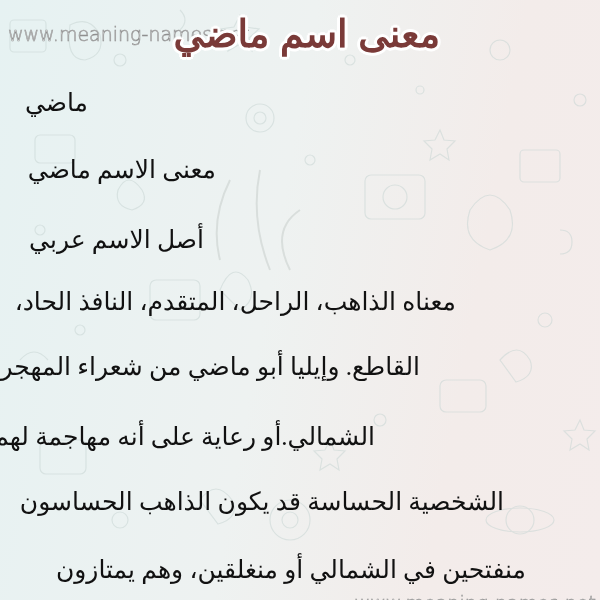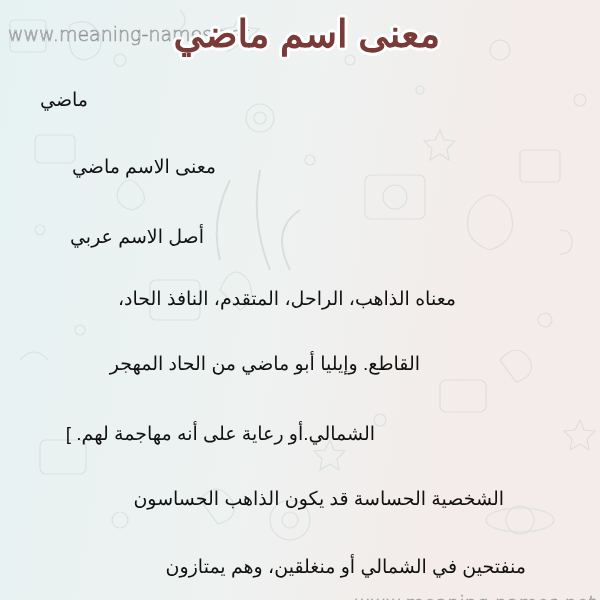--- a/index.html
+++ b/index.html
@@ -23,21 +23,21 @@
       position: absolute; right: 160px; top: 14px;
       font-family: Liberation Sans, sans-serif; font-weight: bold;
       font-size: 38px; line-height: 1.1; color: #7a3a38;
       text-shadow: 2px 0 0 #fff, -2px 0 0 #fff, 0 2px 0 #fff, 0 -2px 0 #fff,
                    2px 2px 0 #fff, -2px -2px 0 #fff, 2px -2px 0 #fff, -2px 2px 0 #fff,
                    3px 0 0 #fff, -3px 0 0 #fff, 0 3px 0 #fff, 0 -3px 0 #fff;
       direction: rtl; white-space: nowrap;
     }
     .line {
       position: absolute; direction: rtl; white-space: nowrap;
-      font-family: Liberation Sans, sans-serif; font-size: 19px; color: #111;
+      font-family: Liberation Serif, serif; font-size: 25px; color: #111;
       line-height: 1;
     }
   </style>
 </head>
 <body>
 
 <div class="card">
 
   <svg class="doodles" viewBox="0 0 600 600" fill="none" stroke="#c9d6d4" stroke-width="1.2" opacity="0.55">
     <rect x="10" y="20" width="36" height="32" rx="4"></rect>
@@ -83,20 +83,20 @@
 
   <div class="watermark wm-top">www.meaning-names.net</div>
 
   <div class="title">معنى اسم ماضي</div>
 
   <div id="lines">
       <div class="line" style="right: 512px; top: 90px;">ماضي</div>
       <div class="line" style="right: 384px; top: 157px;">معنى الاسم ماضي</div>
       <div class="line" style="right: 396px; top: 227px;">أصل الاسم عربي</div>
       <div class="line" style="right: 144px; top: 289px;">معناه الذاهب، الراحل، المتقدم، النافذ الحاد،</div>
-      <div class="line" style="right: 180px; top: 354px;">القاطع. وإيليا أبو ماضي من الحاد المهجر</div>
+      <div class="line" style="right: 180px; top: 354px;">القاطع. وإيليا أبو ماضي من شعراء المهجر</div>
       <div class="line" style="right: 225px; top: 424px;">الشمالي.أو رعاية على أنه مهاجمة لهم. ]</div>
       <div class="line" style="right: 96px; top: 489px;">الشخصية الحساسة قد يكون الذاهب الحساسون</div>
       <div class="line" style="right: 74px; top: 557px;">منفتحين في الشمالي أو منغلقين، وهم يمتازون</div>
     </div>
 
   <div class="watermark wm-bottom">www.meaning-names.net</div>
 </div>
 
 </body></html>

